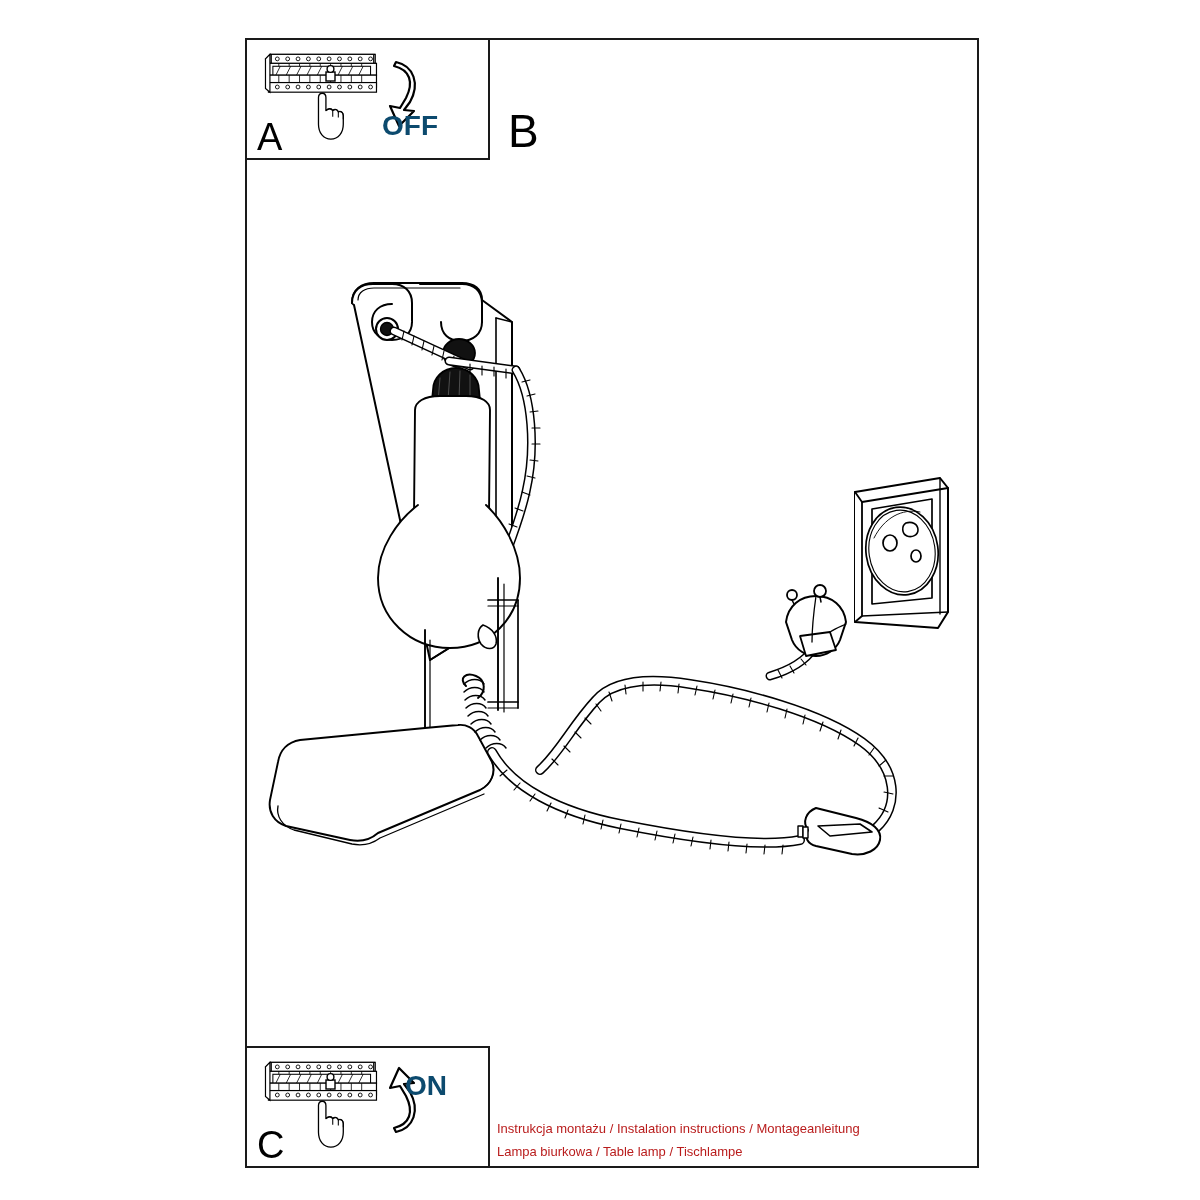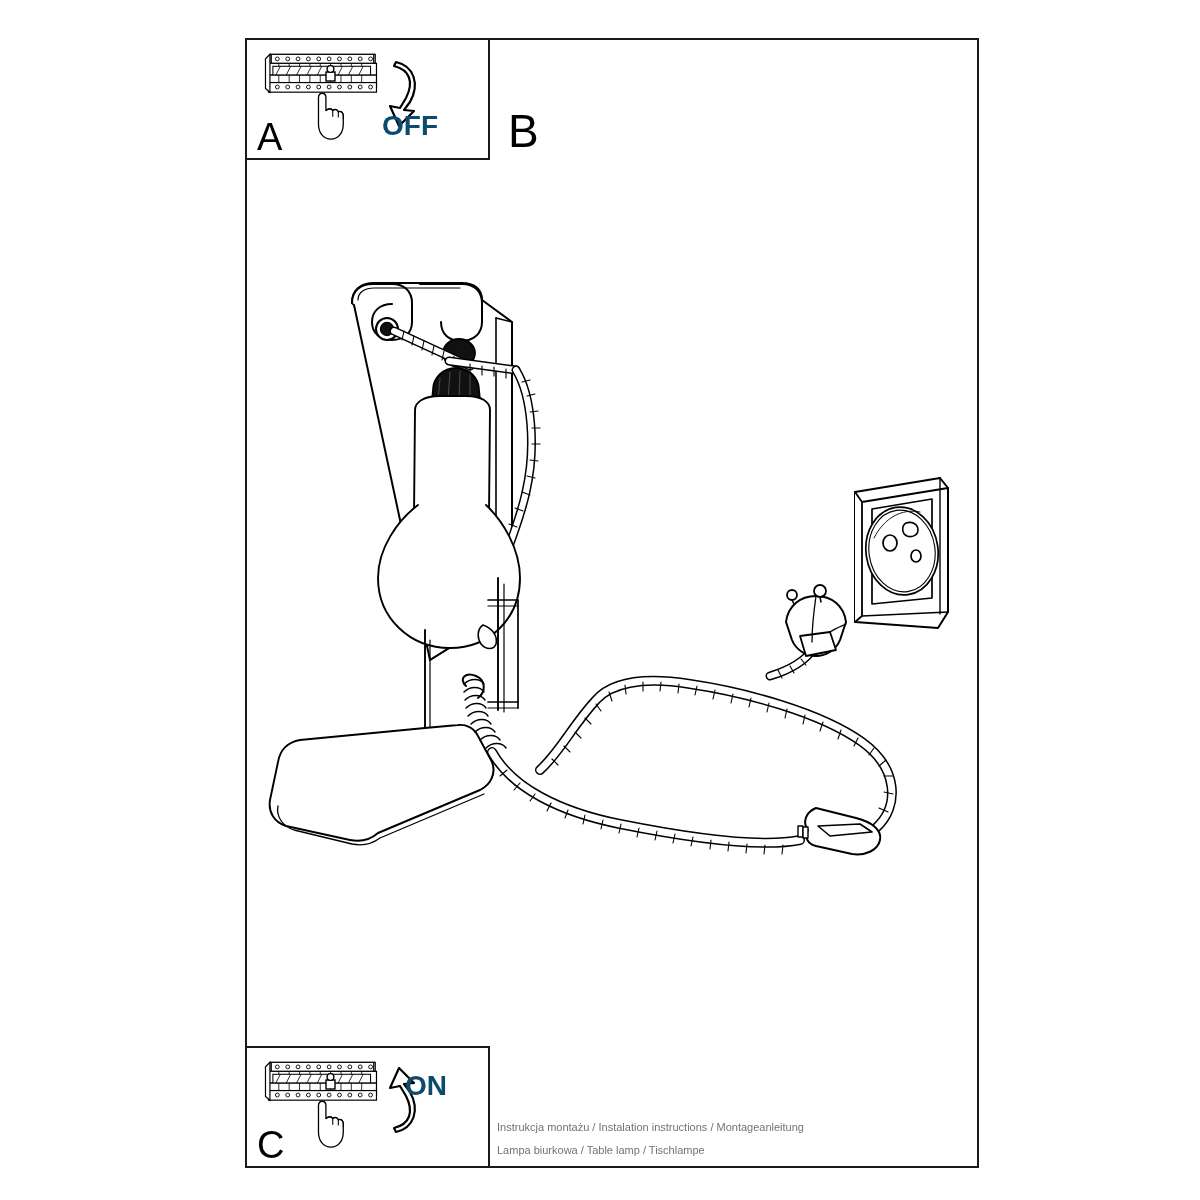--- a/index.html
+++ b/index.html
@@ -65,22 +65,22 @@
     letter-spacing: 0px;
     line-height: 1;
   }
   .word-off { left: 382px; top: 112px; }
   .word-on  { left: 383px; top: 1072px; margin-left: 22px; }
 
   
   .caption {
     position: absolute;
     left: 497px;
-    font-size: 11px;
-    color: #737373;
+    font-size: 13px;
+    color: #b91c1c;
     line-height: 1.0;
     white-space: nowrap;
   }
   .caption-1 { top: 1122px; }
   .caption-2 { top: 1145px; text-align: center; }
 
   .svg-layer {
     position: absolute;
     left: 0;
     top: 0;

